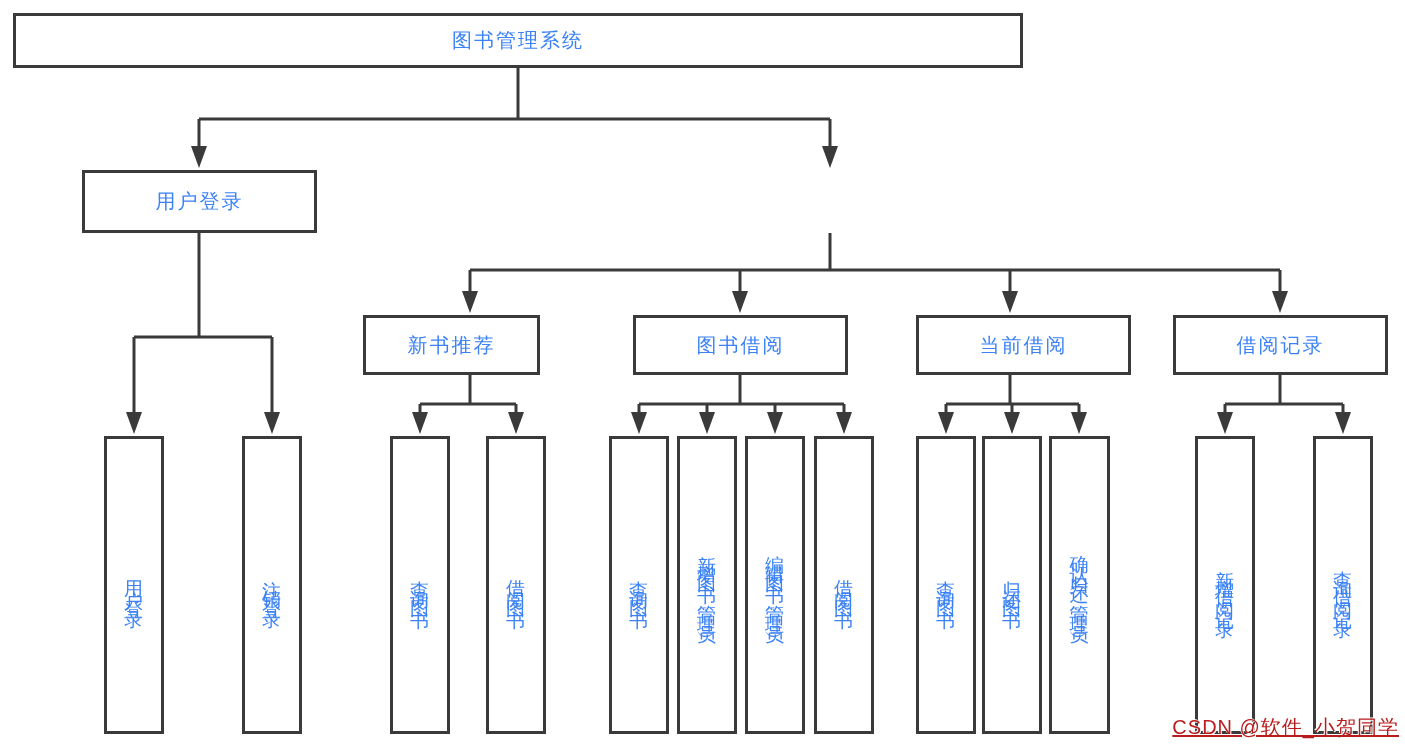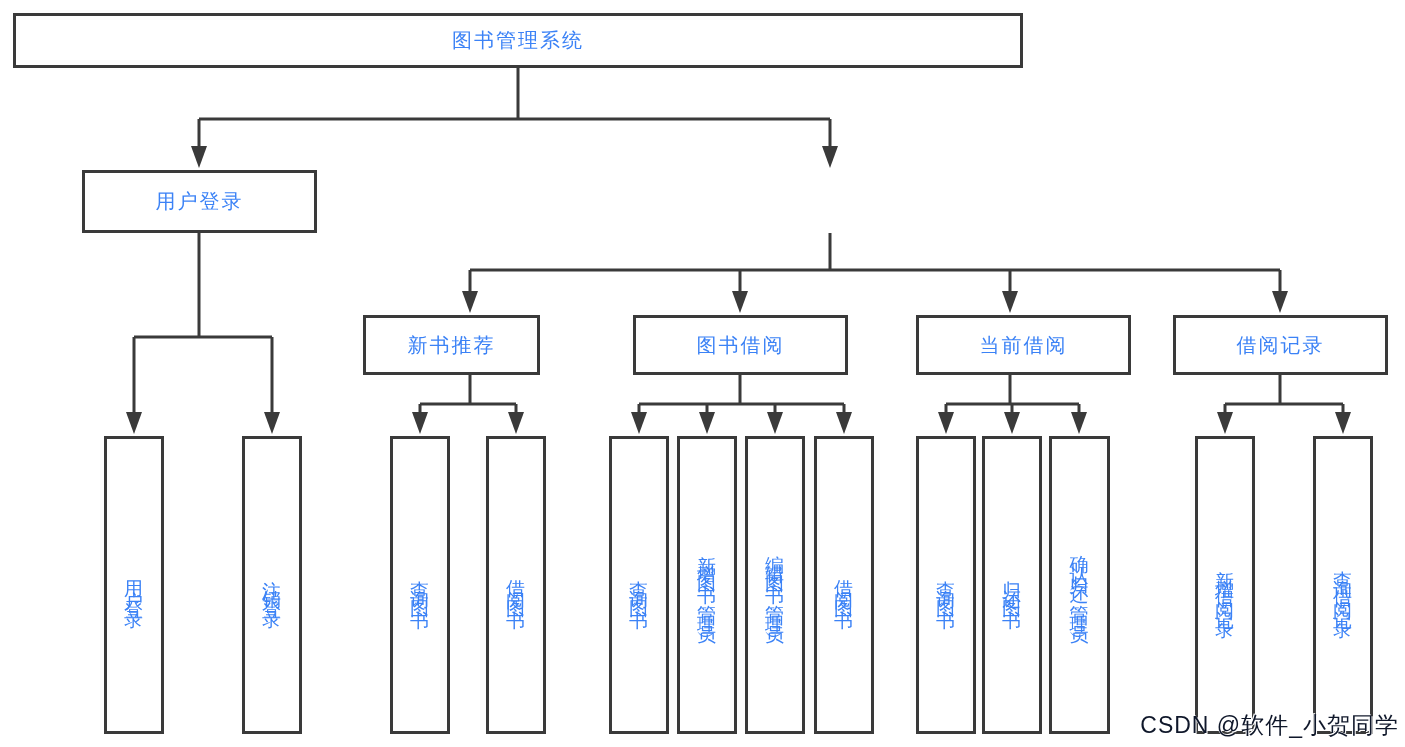--- a/index.html
+++ b/index.html
@@ -24,26 +24,27 @@
     writing-mode:vertical-rl;
     text-orientation:mixed;
     font-size:19px;
     letter-spacing:10px;
     line-height:1;
     white-space:nowrap;
   }
   .watermark{
     position:absolute;
     right:6px;bottom:6px;
-    font-size:23px;
+    font-size:20px;
     letter-spacing:1px;
-    color:#0f172a;
+    color:#b91c1c;
     text-shadow:1px 1px 0 #ffffff,-1px -1px 0 #ffffff;
     z-index:5;
     white-space:nowrap;
+    text-decoration:underline;
   }
 </style>
 </head>
 <body>
 
 <div class="canvas">
 
   <svg class="connectors" viewBox="0 0 1405 747" aria-hidden="true">
     <g stroke="#3a3a3a" stroke-width="3" fill="none">
 

